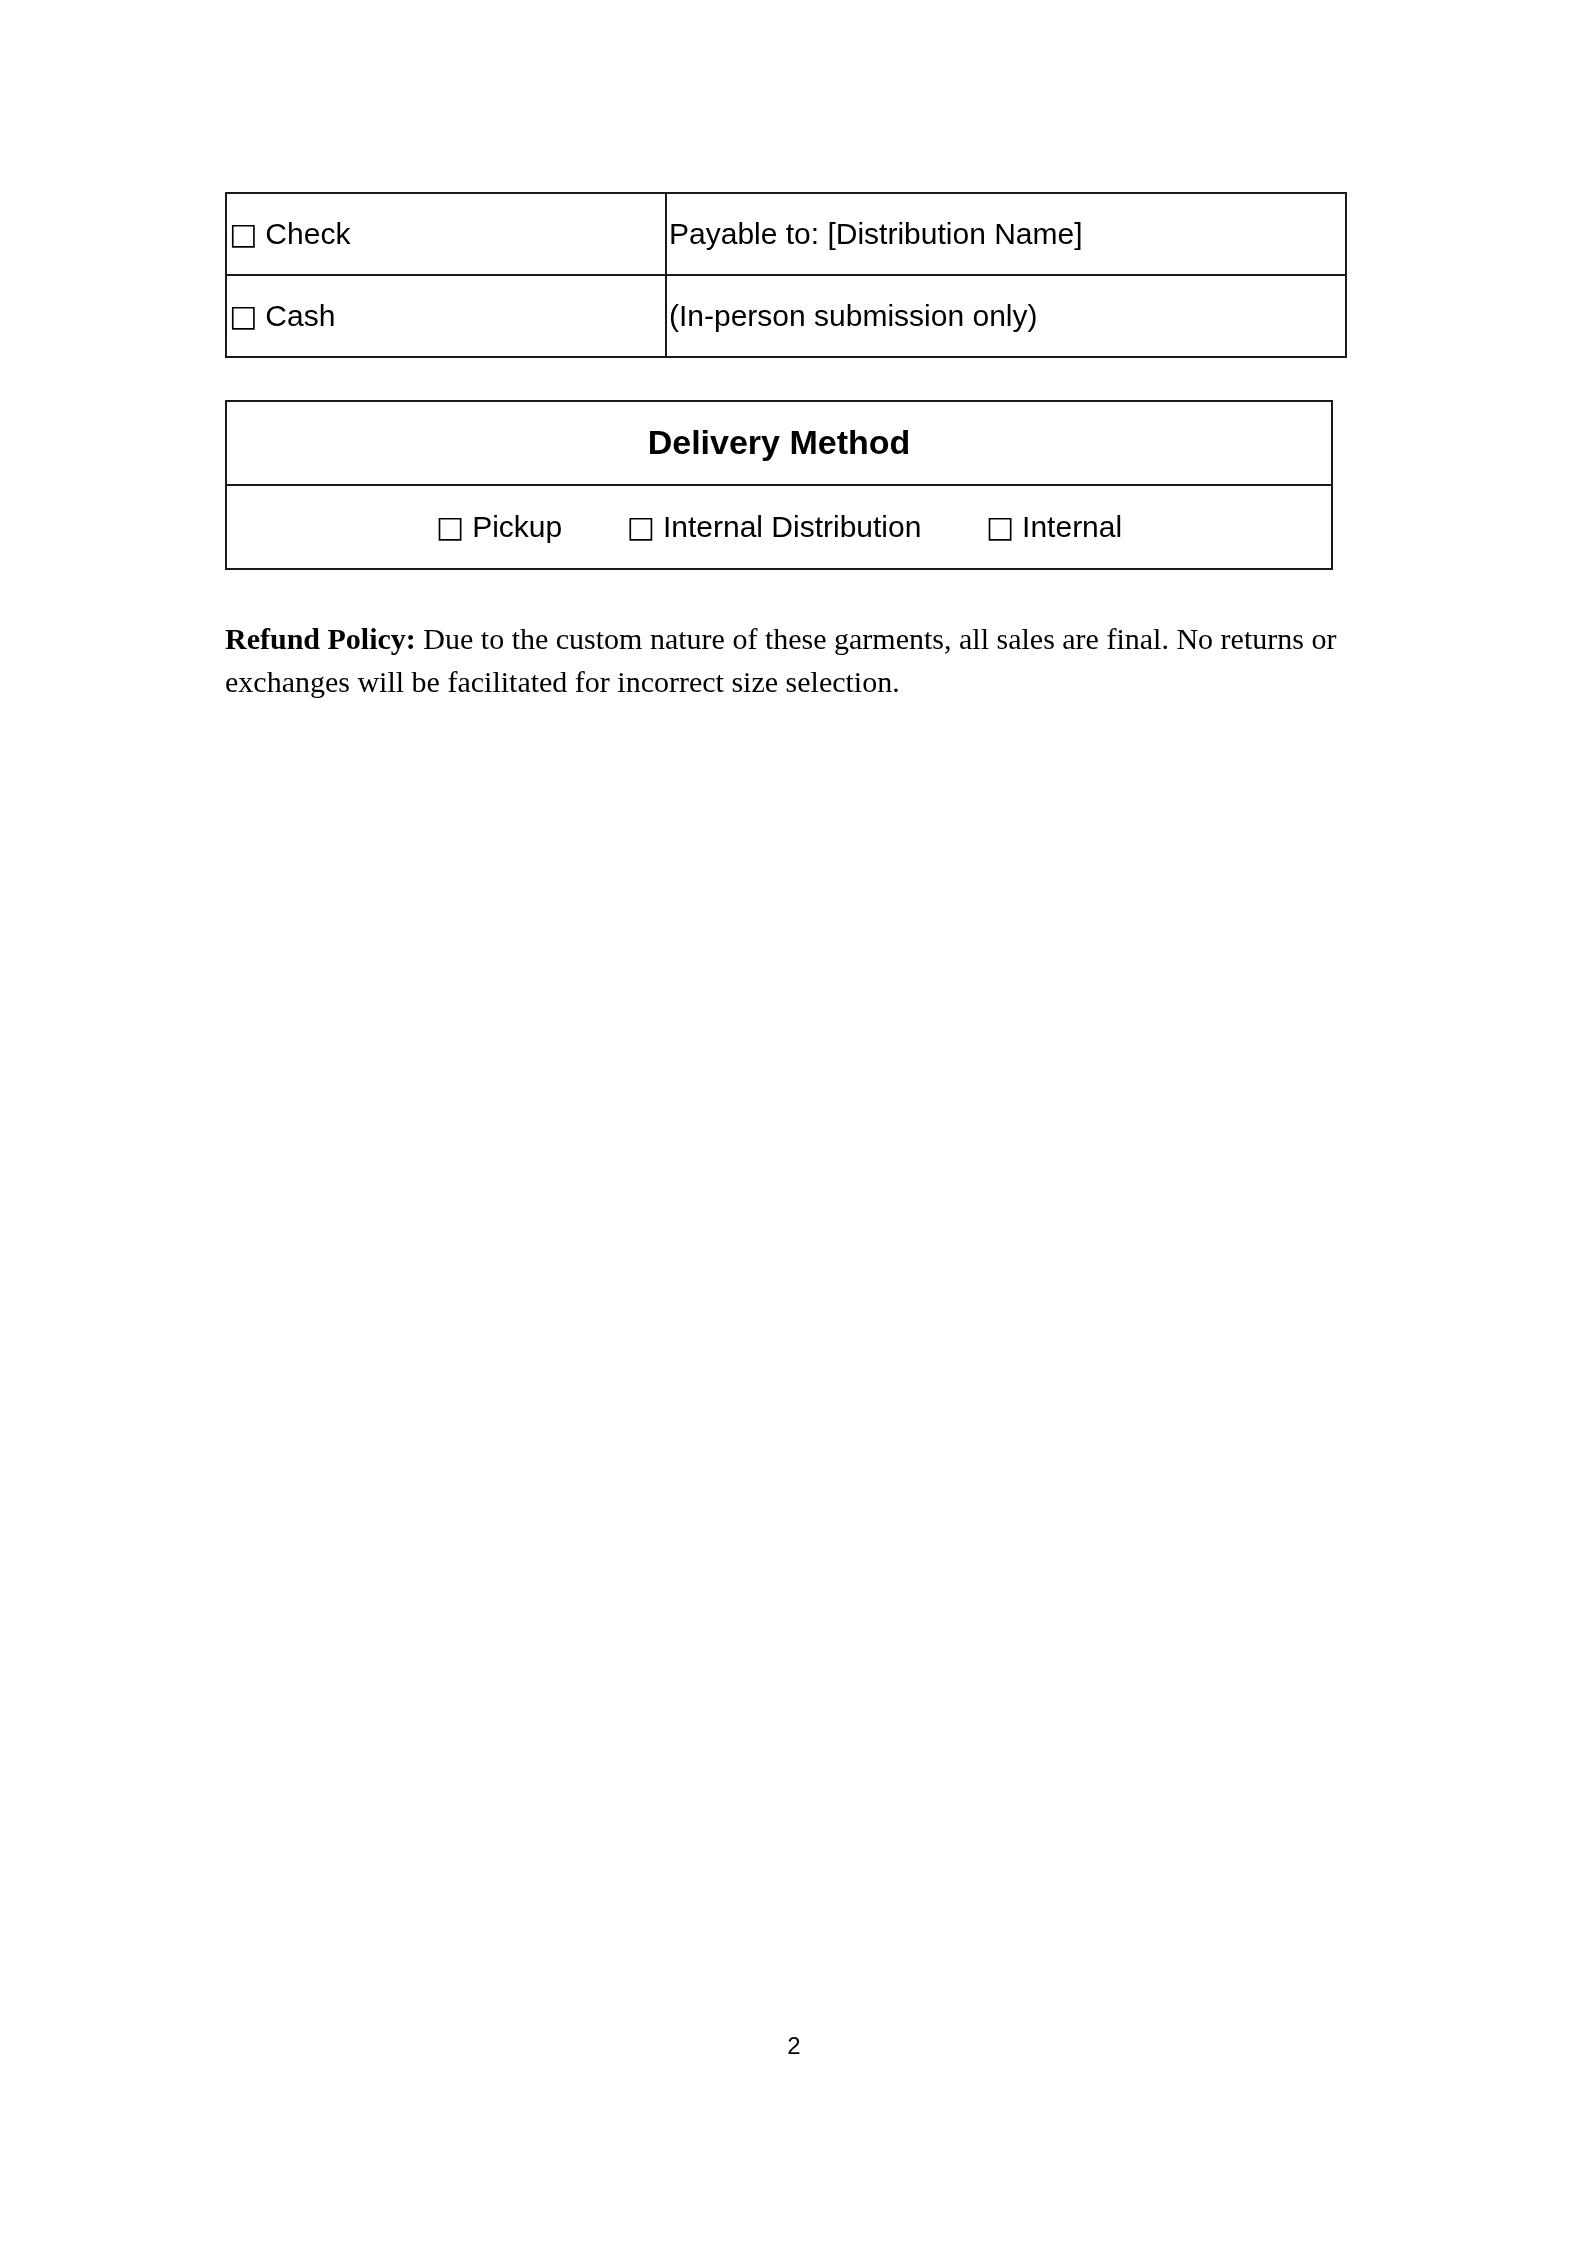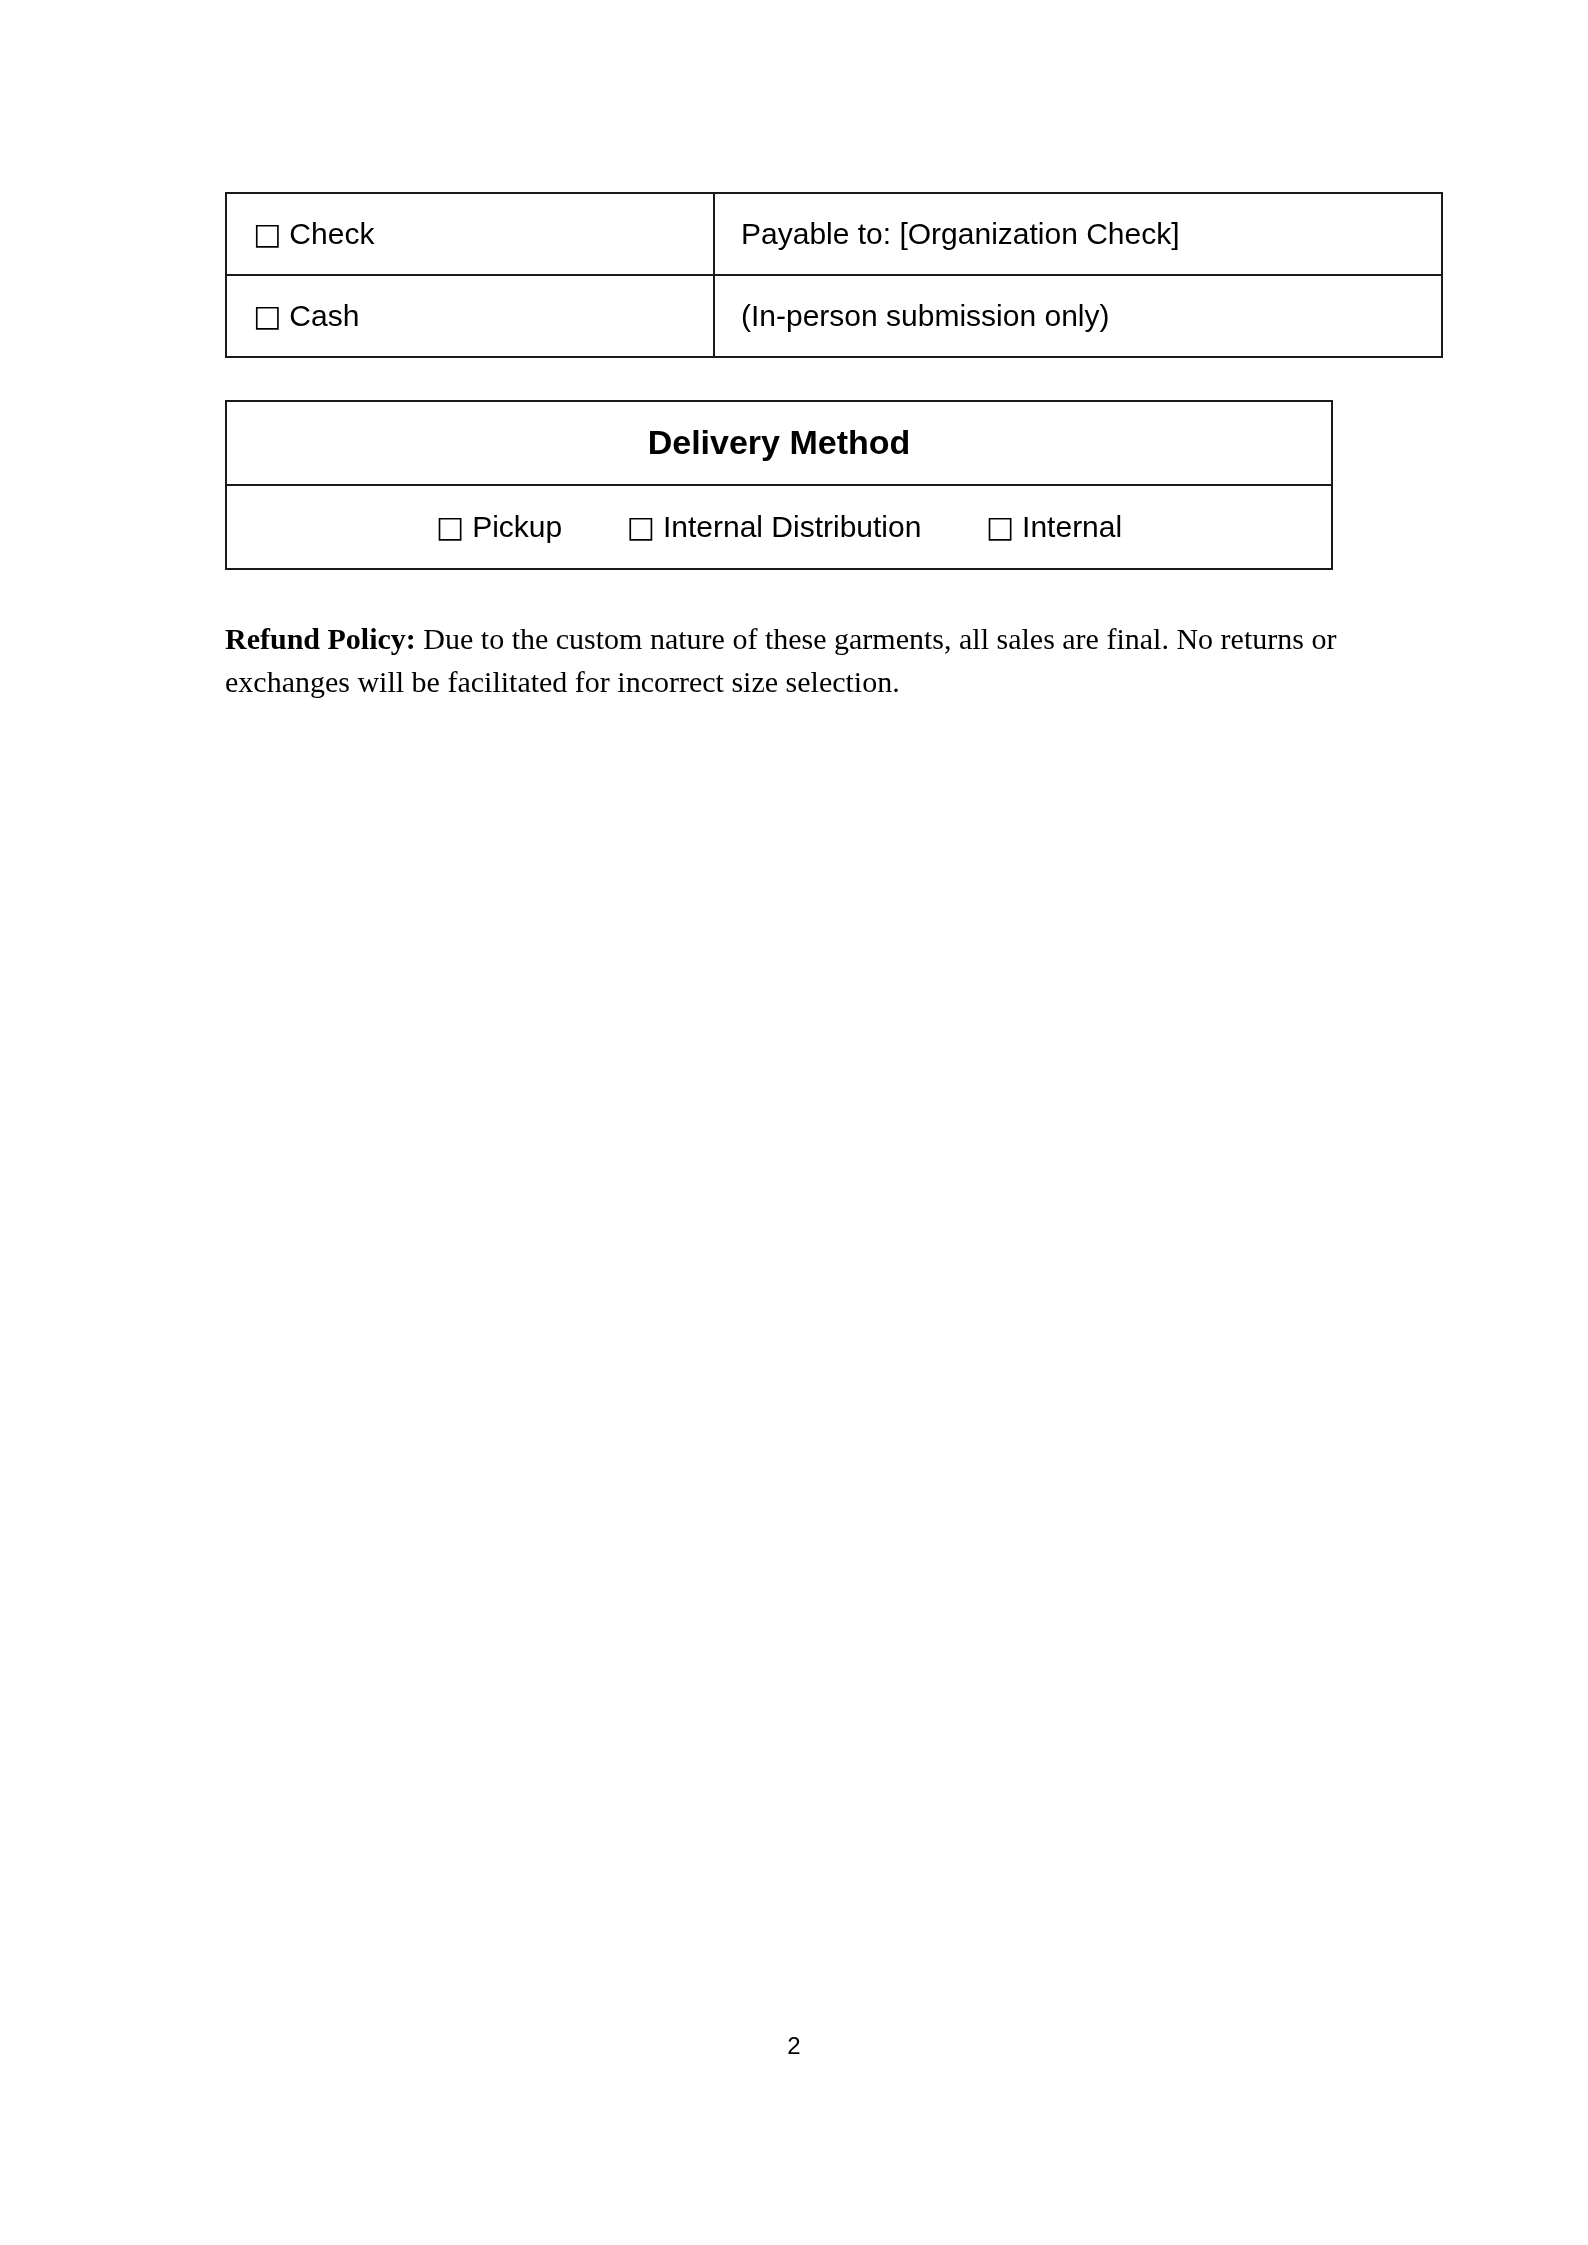--- a/index.html
+++ b/index.html
@@ -28,21 +28,21 @@
 
   
   .doc-table {
     width: 1108px;
     border-collapse: collapse;
     table-layout: fixed;
     background: #ffffff;
   }
   .doc-table td {
     border: 2px solid #1a1a1a;
-    padding: 0 26px;
+    padding: 0 2px;
     font-size: 30px;
     line-height: 1.35;
     vertical-align: middle;
     color: #000000;
   }
 
   
   #payment-table td {
     height: 80px;
   }
@@ -119,21 +119,21 @@
 <div class="page">
 
   <div class="content">
 
     <table id="payment-table" class="doc-table">
       <tbody>
         <tr>
           <td class="col-method">
             <span class="cb">□</span><span>Check</span>
           </td>
-          <td class="col-detail">Payable to: [Organization Check]</td>
+          <td class="col-detail">Payable to: [Distribution Name]</td>
         </tr>
         <tr>
           <td class="col-method">
             <span class="cb">□</span><span>Cash</span>
           </td>
           <td class="col-detail">(In-person submission only)</td>
         </tr>
       </tbody>
     </table>
 

